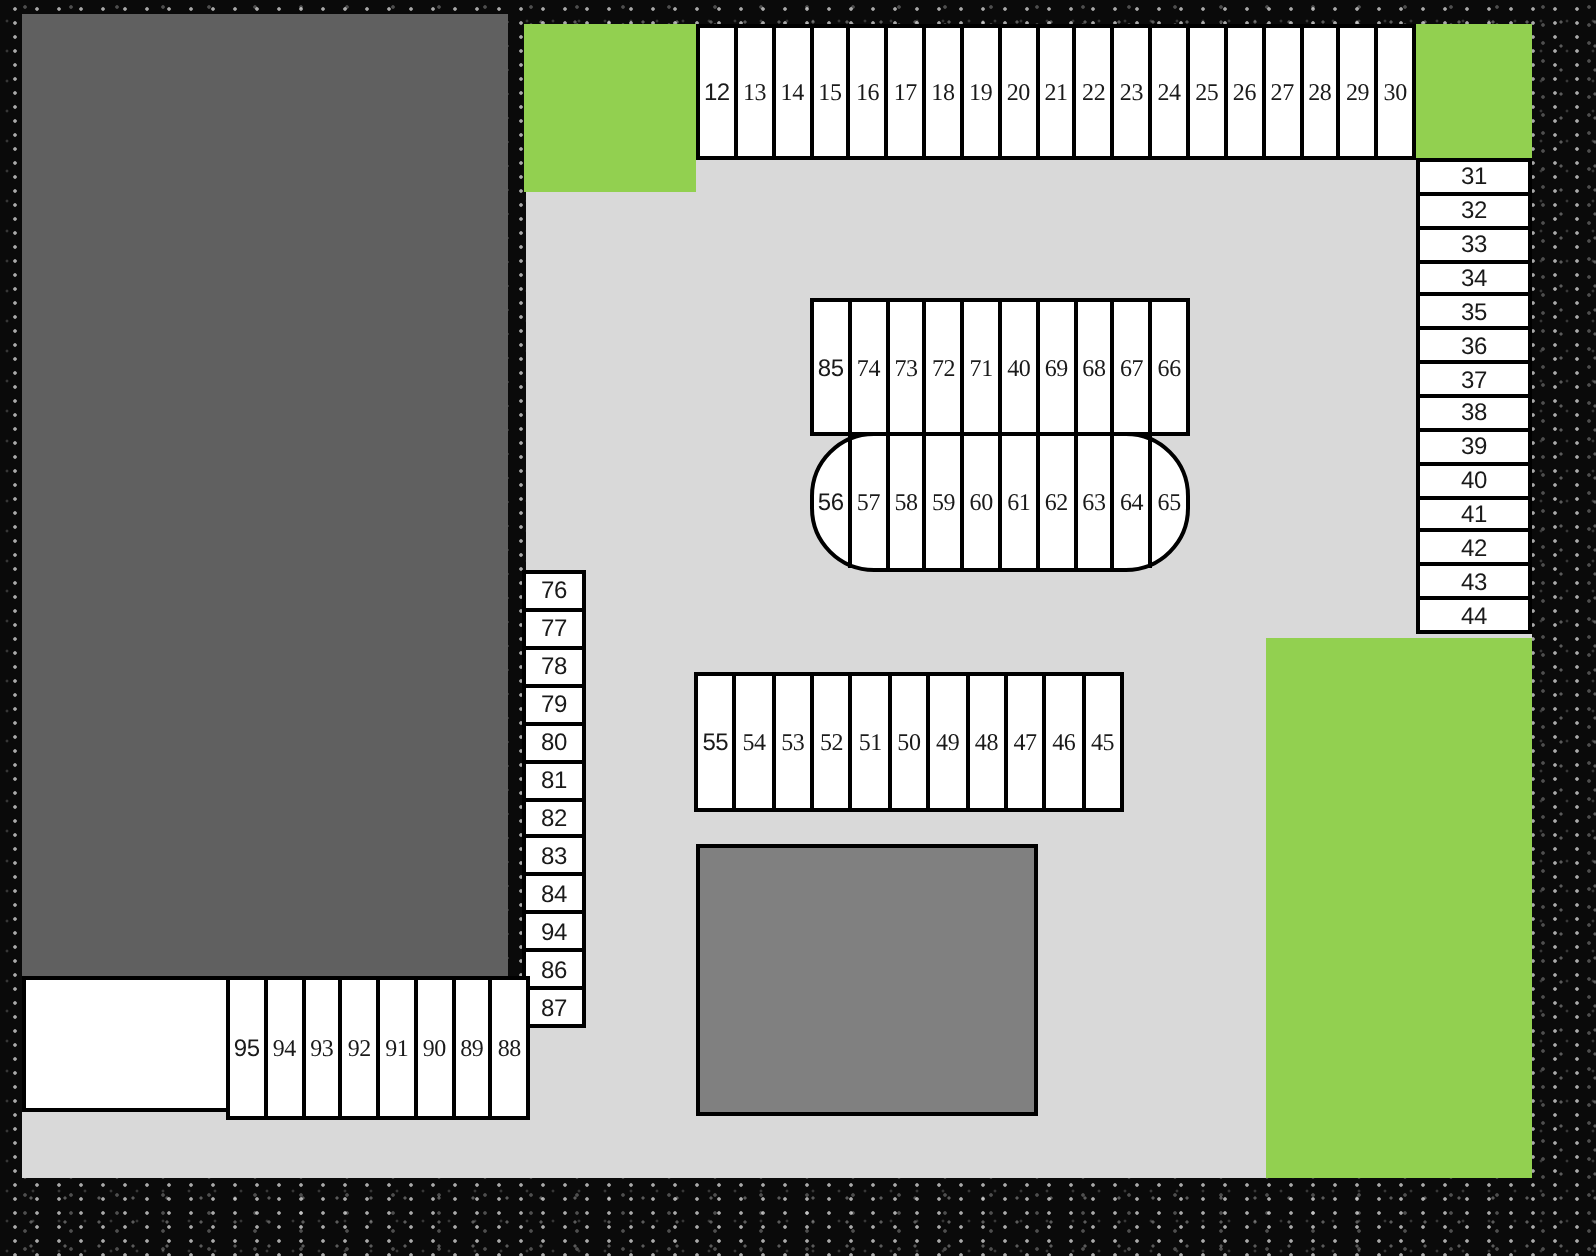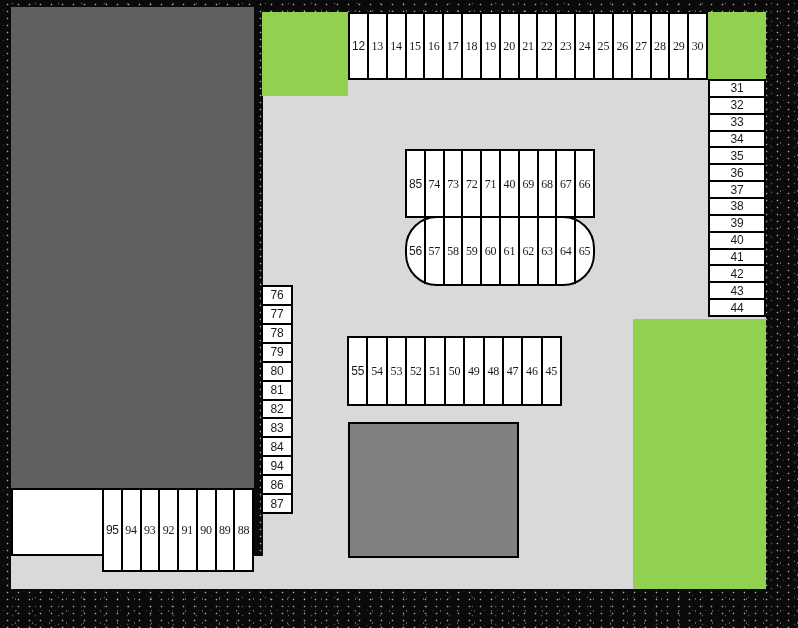--- a/index.html
+++ b/index.html
@@ -63,21 +63,21 @@
   #green-top-right {left:708px; top:12px;  width:58px;  height:67px;}
   #green-bottom-right{left:633px;top:319px;width:133px; height:270px;}
   #building-bottom {left:348px; top:422px; width:171px; height:136px;}
   #group-top-row   {left:348px; top:12px;  width:360px; height:68px;}
   #group-right-col {left:708px; top:79px;  width:58px;  height:238px;}
   #group-left-col-upper{left:262px;top:96px;width:61px; height:187px;}
   #group-left-col-lower{left:261px;top:285px;width:32px;height:229px;}
   #group-mid-upper {left:405px; top:149px; width:190px; height:69px;}
   #group-mid-lower {left:405px; top:216px; width:190px; height:70px;border-radius:32px;}
   #group-low-row   {left:347px; top:336px; width:215px; height:70px;}
-  #group-bottom-row{left:102px; top:488px; width:152px; height:84px;}
+  #group-bottom-row{left:113px; top:488px; width:152px; height:72px;}
 </style>
 </head>
 <body>
 
 <div id="canvas">
   <div id="frame-noise" class="abs"></div>
 
   <div id="lot-main" class="abs lot"></div>
   <div id="lot-strip" class="abs lot"></div>
 

